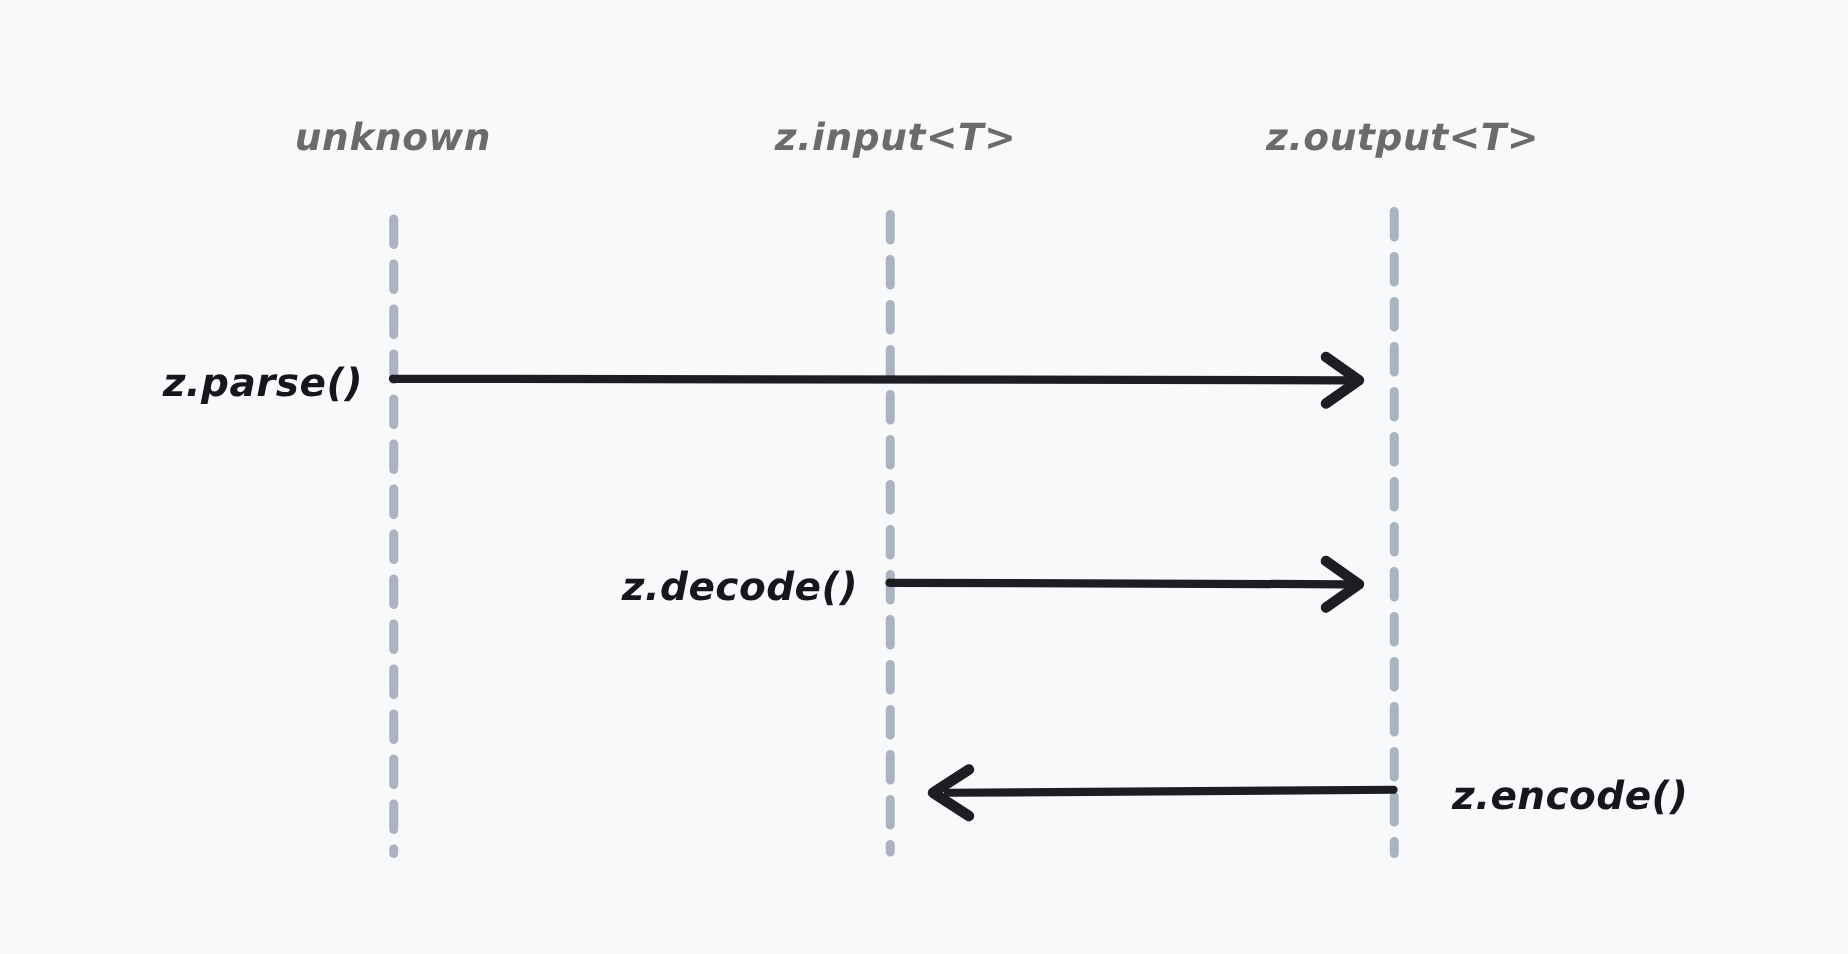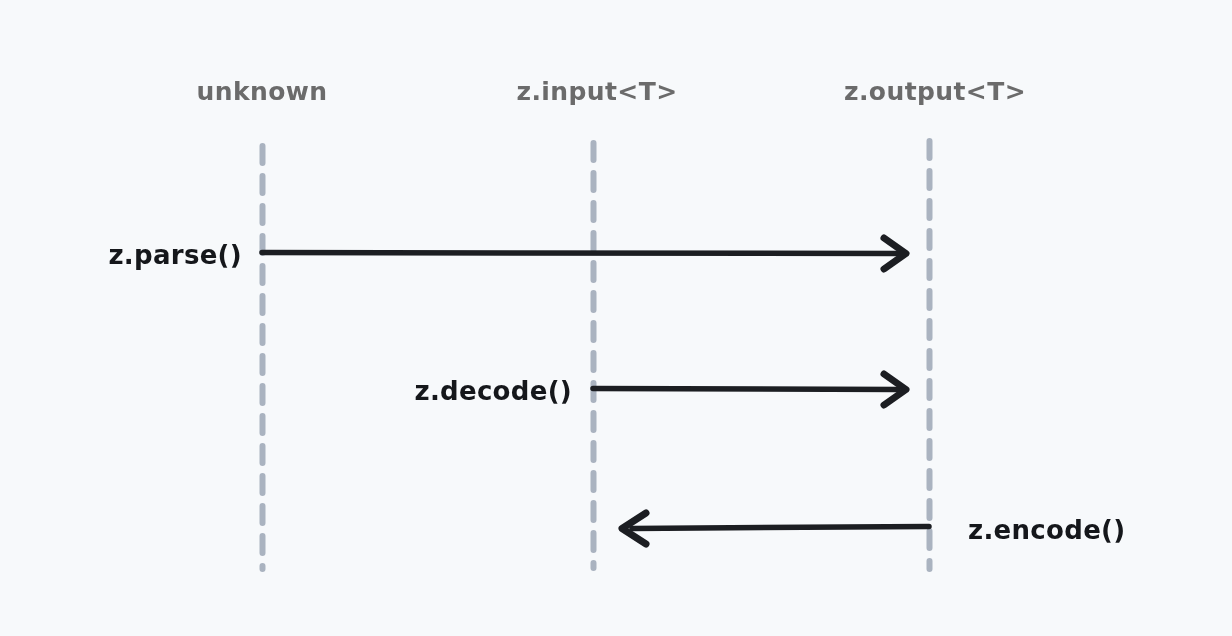--- a/index.html
+++ b/index.html
@@ -11,20 +11,21 @@
     height: 636px;
     background: #f7f9fb;
     font-family: "DejaVu Sans", sans-serif;
     overflow: hidden;
   }
   #diagram-root {
     position: relative;
     width: 1232px;
     height: 636px;
     background: #f7f9fb;
+    font-style: italic;
   }
   #diagram-svg {
     position: absolute;
     left: 0;
     top: 0;
     width: 1232px;
     height: 636px;
     display: block;
   }
   .participant-label {

